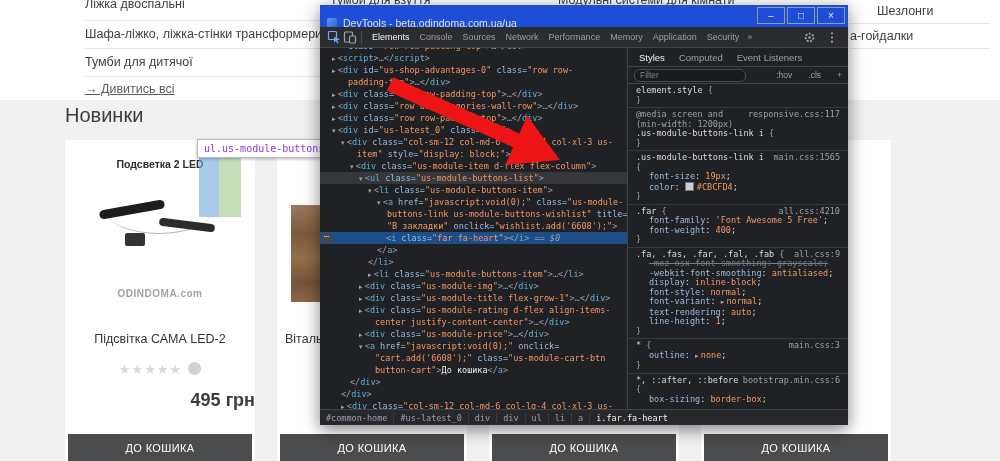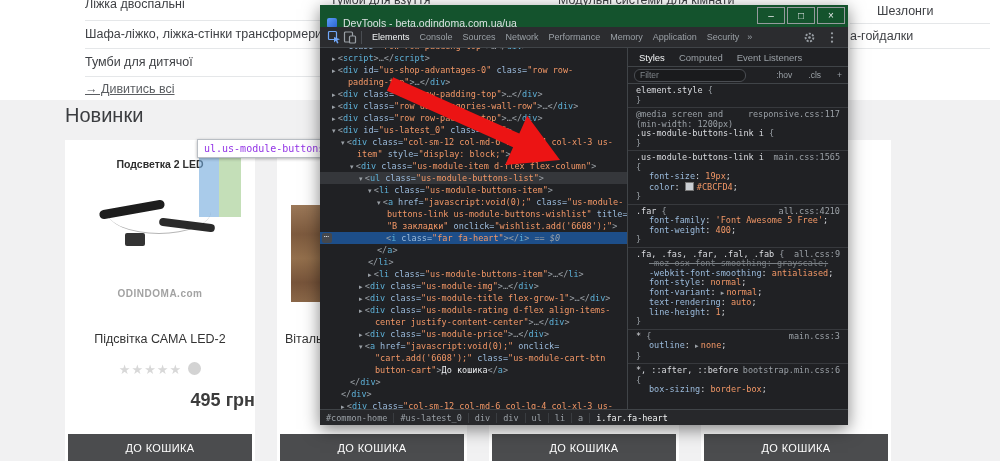--- a/index.html
+++ b/index.html
@@ -34,21 +34,21 @@
   
   .hl-blue{position:absolute;left:199px;top:151px;width:20px;height:66px;background:rgba(111,168,220,.6);z-index:3;}
   .hl-green{position:absolute;left:219px;top:151px;width:22px;height:66px;background:rgba(147,196,125,.55);z-index:3;}
   .ins-tooltip{position:absolute;left:197px;top:139px;height:17px;line-height:17px;padding:0 6px;background:#fff;
                border:1px solid #b9bec4;box-shadow:0 1px 3px rgba(0,0,0,.3);
                font-family:"DejaVu Sans Mono",monospace;font-size:10px;color:#9334e6;white-space:nowrap;z-index:4;}
 
   
   #dtw{position:absolute;left:320px;top:5px;width:528px;height:420px;background:#202124;
        box-shadow:0 4px 16px rgba(0,0,0,.5);z-index:10;}
-  .dt-title{position:absolute;left:0;top:0;right:0;height:37px;background:#14532d;border-bottom:1px solid #000;
+  .dt-title{position:absolute;left:0;top:0;right:0;height:37px;background:#1d4ed8;border-bottom:1px solid #000;
             display:flex;align-items:center;padding-left:7px;box-sizing:border-box;}
   .favicon{width:10px;height:10px;border-radius:2px;background:linear-gradient(135deg,#5b9bf8,#2c63cf);}
   .dt-title-txt{color:#dde0e3;font-size:10.5px;margin-left:6px;}
   .winctl{position:absolute;right:3px;top:2px;display:flex;gap:2px;}
   .wbtn{width:28px;height:17px;border:1px solid #969a9e;color:#e8eaed;font-size:10px;
         display:flex;align-items:center;justify-content:center;cursor:pointer;box-sizing:border-box;}
 
   .dt-toolbar{position:absolute;left:0;top:22px;right:0;height:21px;background:#2b2c2f;border-bottom:1px solid #404448;
               display:flex;align-items:center;padding:0 6px;box-sizing:border-box;}
   .ticon{width:16px;height:15px;display:flex;align-items:center;justify-content:center;cursor:pointer;}
@@ -297,20 +297,21 @@
               <div><span class="selector">.far</span><span class="cbrace"> {</span></div>
               <div class="cprop"><span class="pname">font-family</span><span class="ppunc">: </span><span class="pval">'Font Awesome 5 Free'</span><span class="ppunc">;</span></div>
               <div class="cprop"><span class="pname">font-weight</span><span class="ppunc">: </span><span class="pval">400</span><span class="ppunc">;</span></div>
               <div class="cbrace">}</div>
             </div>
             <div class="rule">
               <span class="csslink">all.css:9</span>
               <div><span class="selector">.fa, .fas, .far, .fal, .fab</span><span class="cbrace"> {</span></div>
               <div class="cprop struck"><span class="pname">-moz-osx-font-smoothing</span><span class="ppunc">: </span><span class="pval">grayscale</span><span class="ppunc">;</span></div>
               <div class="cprop"><span class="pname">-webkit-font-smoothing</span><span class="ppunc">: </span><span class="pval">antialiased</span><span class="ppunc">;</span></div>
+              <div class="cprop"><span class="pname">display</span><span class="ppunc">: </span><span class="pval">inline-block</span><span class="ppunc">;</span></div>
               <div class="cprop"><span class="pname">font-style</span><span class="ppunc">: </span><span class="pval">normal</span><span class="ppunc">;</span></div>
               <div class="cprop"><span class="pname">font-variant</span><span class="ppunc">: </span><span class="parrow">▸ </span><span class="pval">normal</span><span class="ppunc">;</span></div>
               <div class="cprop"><span class="pname">text-rendering</span><span class="ppunc">: </span><span class="pval">auto</span><span class="ppunc">;</span></div>
               <div class="cprop"><span class="pname">line-height</span><span class="ppunc">: </span><span class="pval">1</span><span class="ppunc">;</span></div>
               <div class="cbrace">}</div>
             </div>
             <div class="rule">
               <span class="csslink">main.css:3</span>
               <div><span class="selector">*</span><span class="cbrace"> {</span></div>
               <div class="cprop"><span class="pname">outline</span><span class="ppunc">: </span><span class="parrow">▸ </span><span class="pval">none</span><span class="ppunc">;</span></div>

